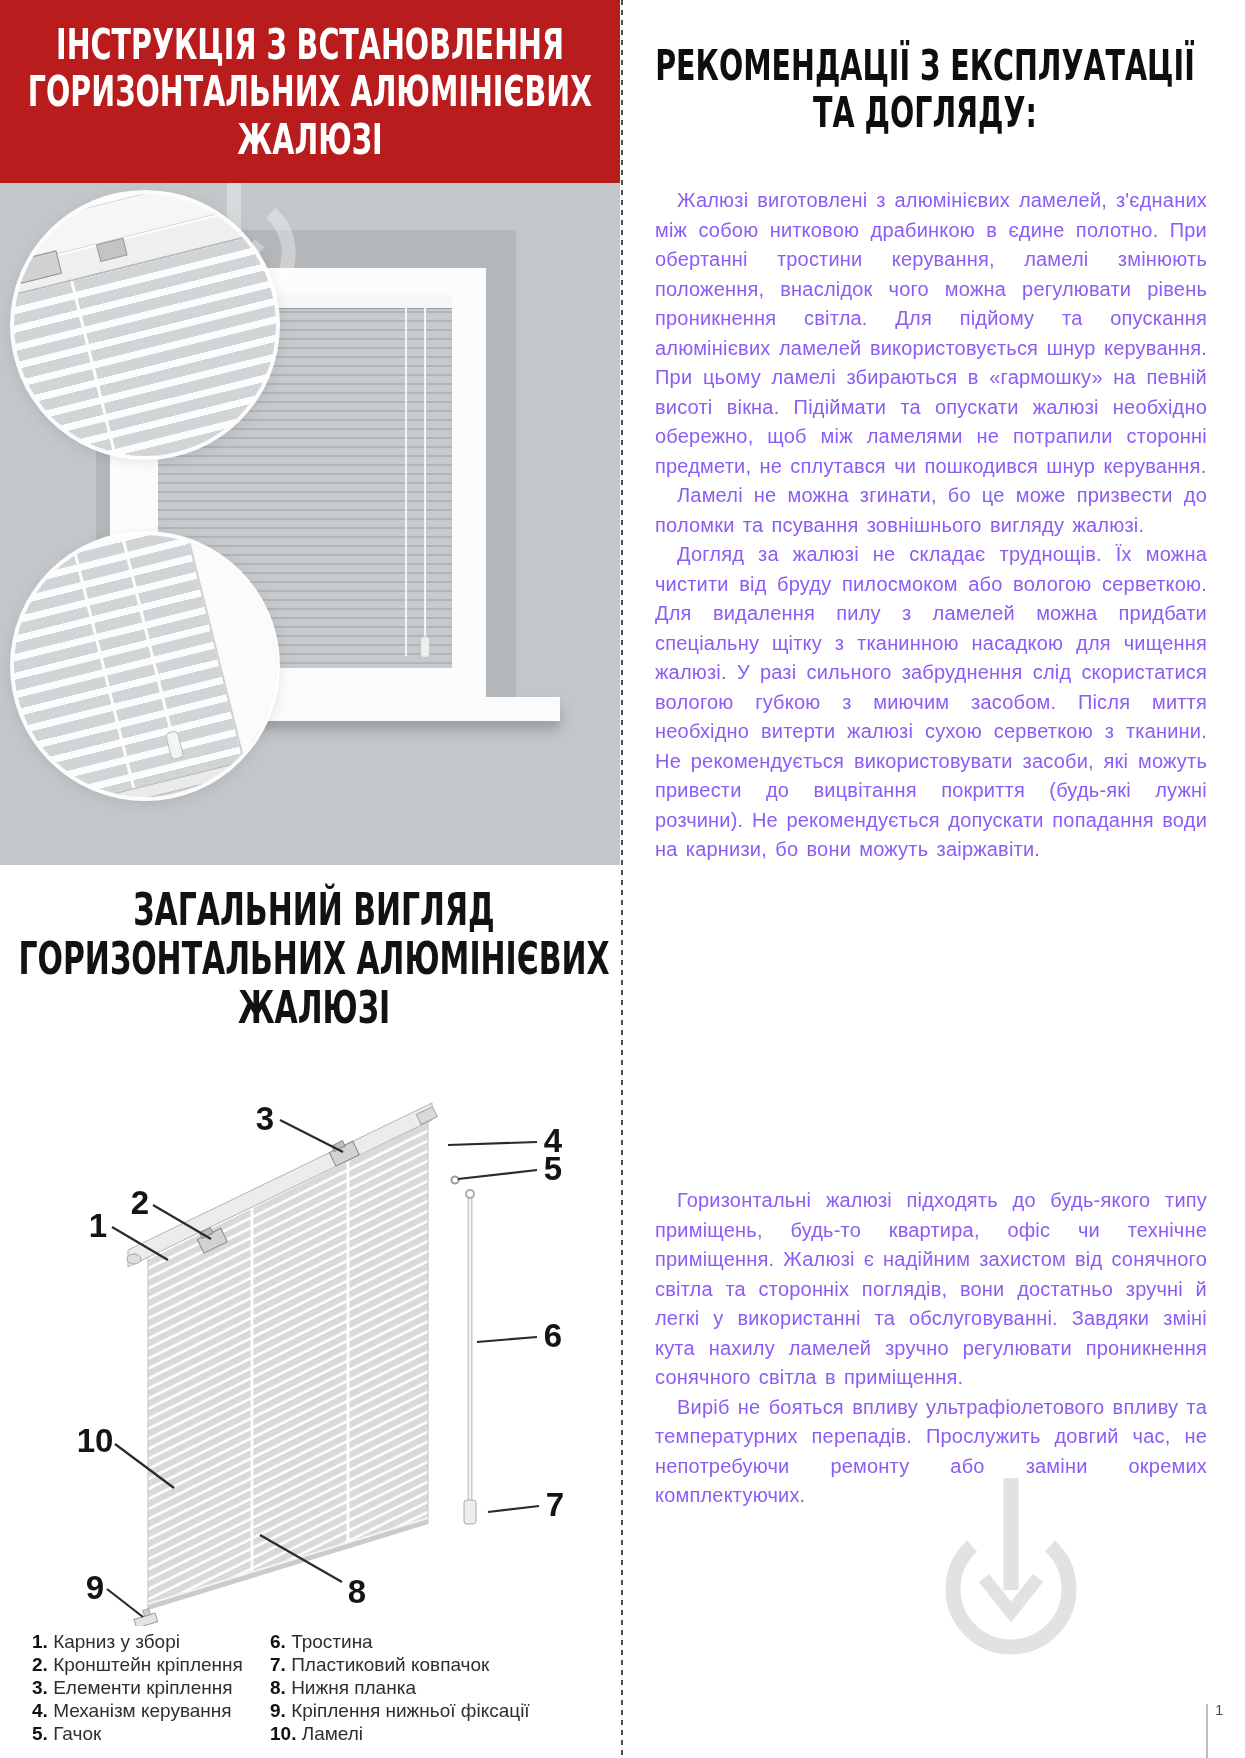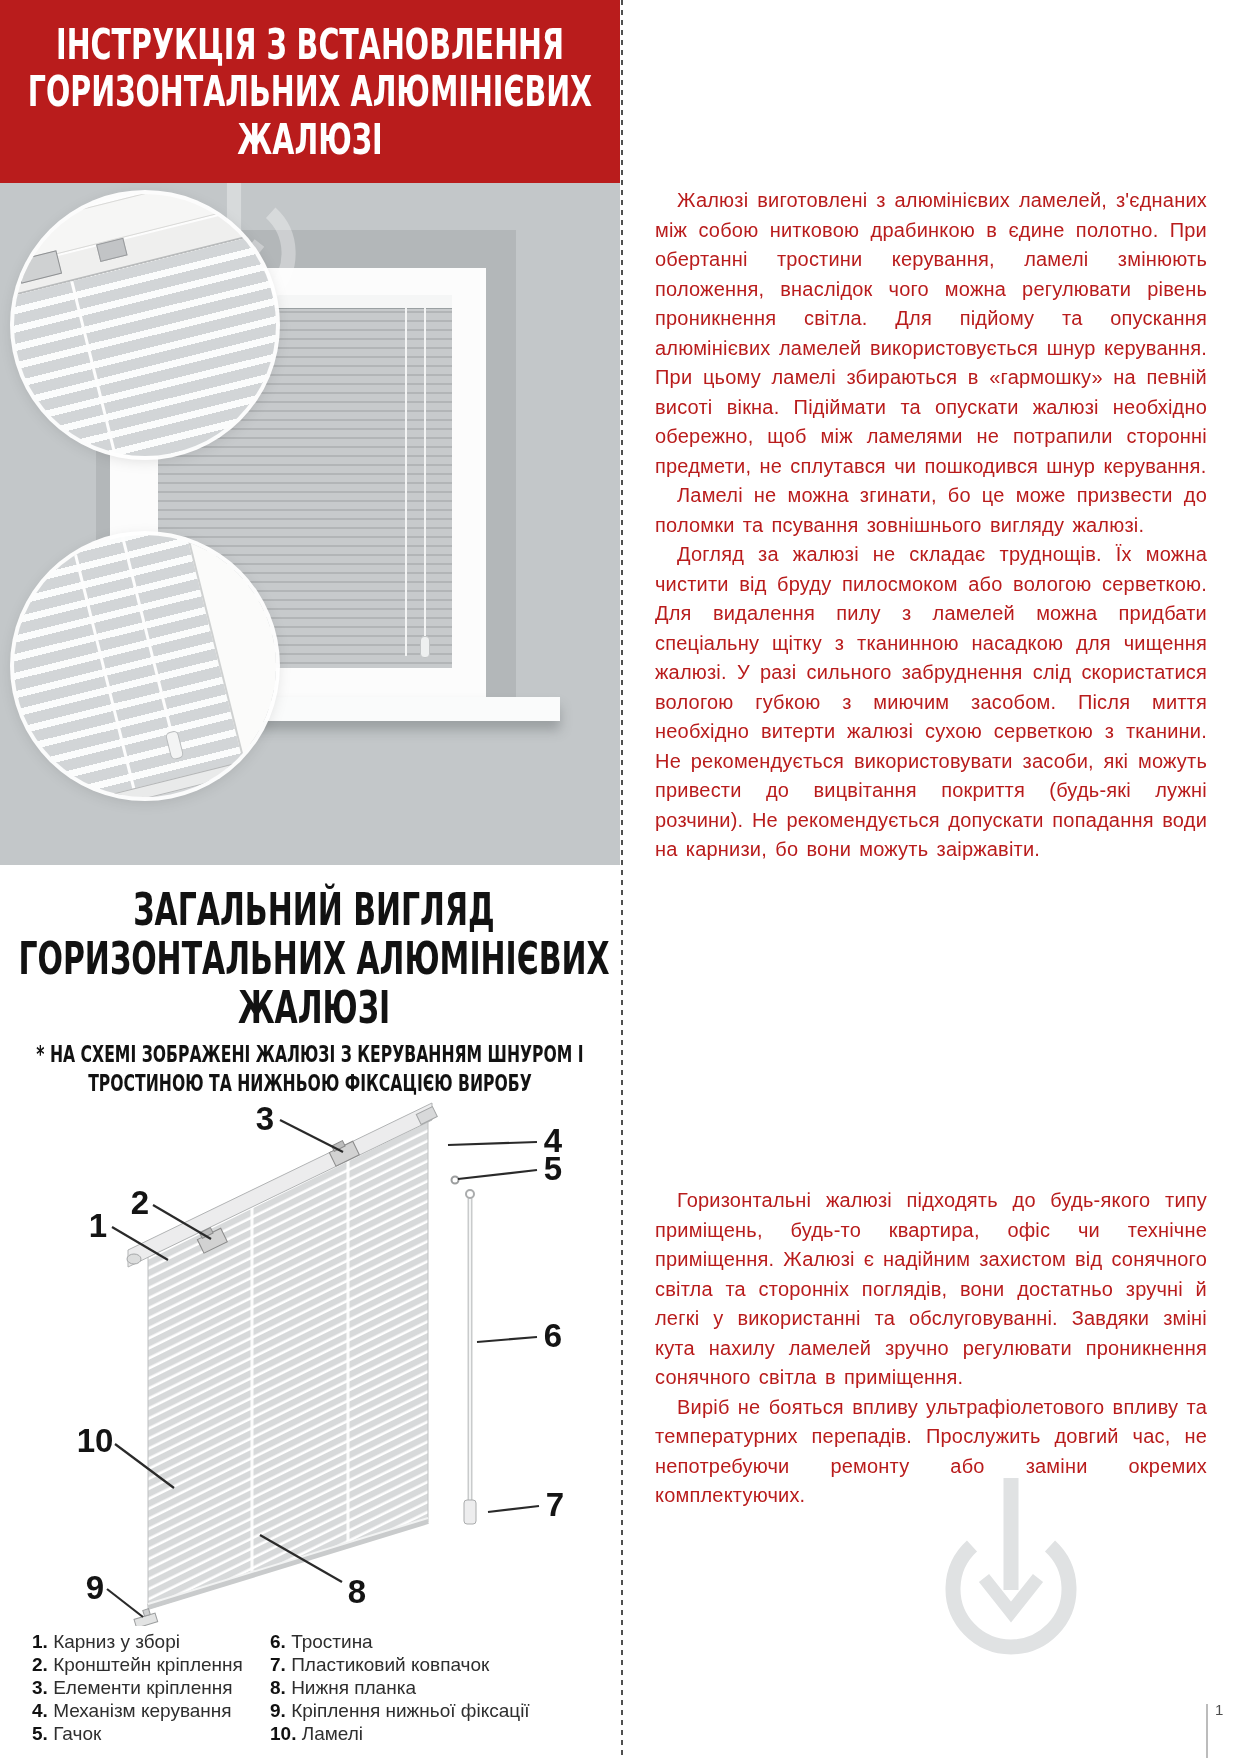--- a/index.html
+++ b/index.html
@@ -78,21 +78,21 @@
   .legend .col1{width:238px;}
   .legend .col2{width:350px;}
   .legend .n{font-weight:bold;color:#111;}
 
   
   .care-title{left:645px;top:42px;width:560px;height:140px;}
   .care-title .inner{
     position:absolute;left:-91px;top:0;width:742px;transform:scaleX(.755);transform-origin:50% 0;
     color:#0e0e0e;font-size:42px;line-height:1.13;text-align:center;
   }
-  .bodytext{width:552px;font-size:20px;line-height:29.5px;text-align:justify;color:#b91c1c;
+  .bodytext{width:552px;font-size:20px;line-height:29.5px;text-align:justify;color:#8b5cf6;
     letter-spacing:.2px;word-spacing:2.5px;z-index:2;}
   .bodytext p{margin:0;text-indent:22px;}
   .care-text{left:655px;top:186px;}
   .purpose-title{left:645px;top:1076px;width:560px;height:70px;}
   .purpose-title .inner{
     position:absolute;left:-91px;top:0;width:742px;transform:scaleX(.755);transform-origin:50% 0;
     color:#0e0e0e;font-size:42px;line-height:1.1;text-align:center;
   }
   .purpose-text{left:655px;top:1186px;}
 
@@ -149,23 +149,20 @@
         <div class="c2-cordA"></div>
         <div class="c2-cordB"></div>
         <div class="c2-rail"></div>
         <div class="c2-tassel"></div>
       </div>
     </div>
   </div>
 
   <div class="abs overview-title">
     <div class="inner cond">ЗАГАЛЬНИЙ ВИГЛЯД ГОРИЗОНТАЛЬНИХ АЛЮМІНІЄВИХ ЖАЛЮЗІ</div>
-  </div>
-  <div class="abs overview-note">
-    <div class="inner cond">* НА СХЕМІ ЗОБРАЖЕНІ ЖАЛЮЗІ З КЕРУВАННЯМ ШНУРОМ І ТРОСТИНОЮ ТА НИЖНЬОЮ ФІКСАЦІЄЮ ВИРОБУ</div>
   </div>
 
   <svg class="abs diagram" width="620" height="524" viewBox="0 0 620 524">
     <defs>
       <pattern id="slats" width="8" height="9" patternUnits="userSpaceOnUse" patternTransform="rotate(-26.2)">
         <rect width="8" height="9" fill="#ffffff"></rect>
         <rect width="8" height="6.4" fill="#d7d9da"></rect>
       </pattern>
     </defs>
 
@@ -234,20 +231,23 @@
     </div>
     <div class="col2">
       <div><span class="n">6.</span> <span>Тростина</span></div>
       <div><span class="n">7.</span> <span>Пластиковий ковпачок</span></div>
       <div><span class="n">8.</span> <span>Нижня планка</span></div>
       <div><span class="n">9.</span> <span>Кріплення нижньої фіксації</span></div>
       <div><span class="n">10.</span> <span>Ламелі</span></div>
     </div>
   </div>
 
+  <div class="abs care-title">
+    <div class="inner cond">РЕКОМЕНДАЦІЇ З ЕКСПЛУАТАЦІЇ ТА ДОГЛЯДУ:</div>
+  </div>
 
   <div class="abs bodytext care-text">
     <p>Жалюзі виготовлені з алюмінієвих ламелей, з'єднаних між собою нитковою драбинкою в єдине полотно. При обертанні тростини керування, ламелі змінюють положення, внаслідок чого можна регулювати рівень проникнення світла. Для підйому та опускання алюмінієвих ламелей використовується шнур керування. При цьому ламелі збираються в «гармошку» на певній висоті вікна. Підіймати та опускати жалюзі необхідно обережно, щоб між ламелями не потрапили сторонні предмети, не сплутався чи пошкодився шнур керування.</p>
     <p>Ламелі не можна згинати, бо це може призвести до поломки та псування зовнішнього вигляду жалюзі.</p>
     <p>Догляд за жалюзі не складає труднощів. Їх можна чистити від бруду пилосмоком або вологою серветкою. Для видалення пилу з ламелей можна придбати спеціальну щітку з тканинною насадкою для чищення жалюзі. У разі сильного забруднення слід скористатися вологою губкою з миючим засобом. Після миття необхідно витерти жалюзі сухою серветкою з тканини. Не рекомендується використовувати засоби, які можуть привести до вицвітання покриття (будь-які лужні розчини). Не рекомендується допускати попадання води на карнизи, бо вони можуть заіржавіти.</p>
   </div>
 
 
   <svg class="abs watermark2" width="170" height="210" viewBox="0 0 170 210">
     <g fill="none" stroke="#e0e2e3">

